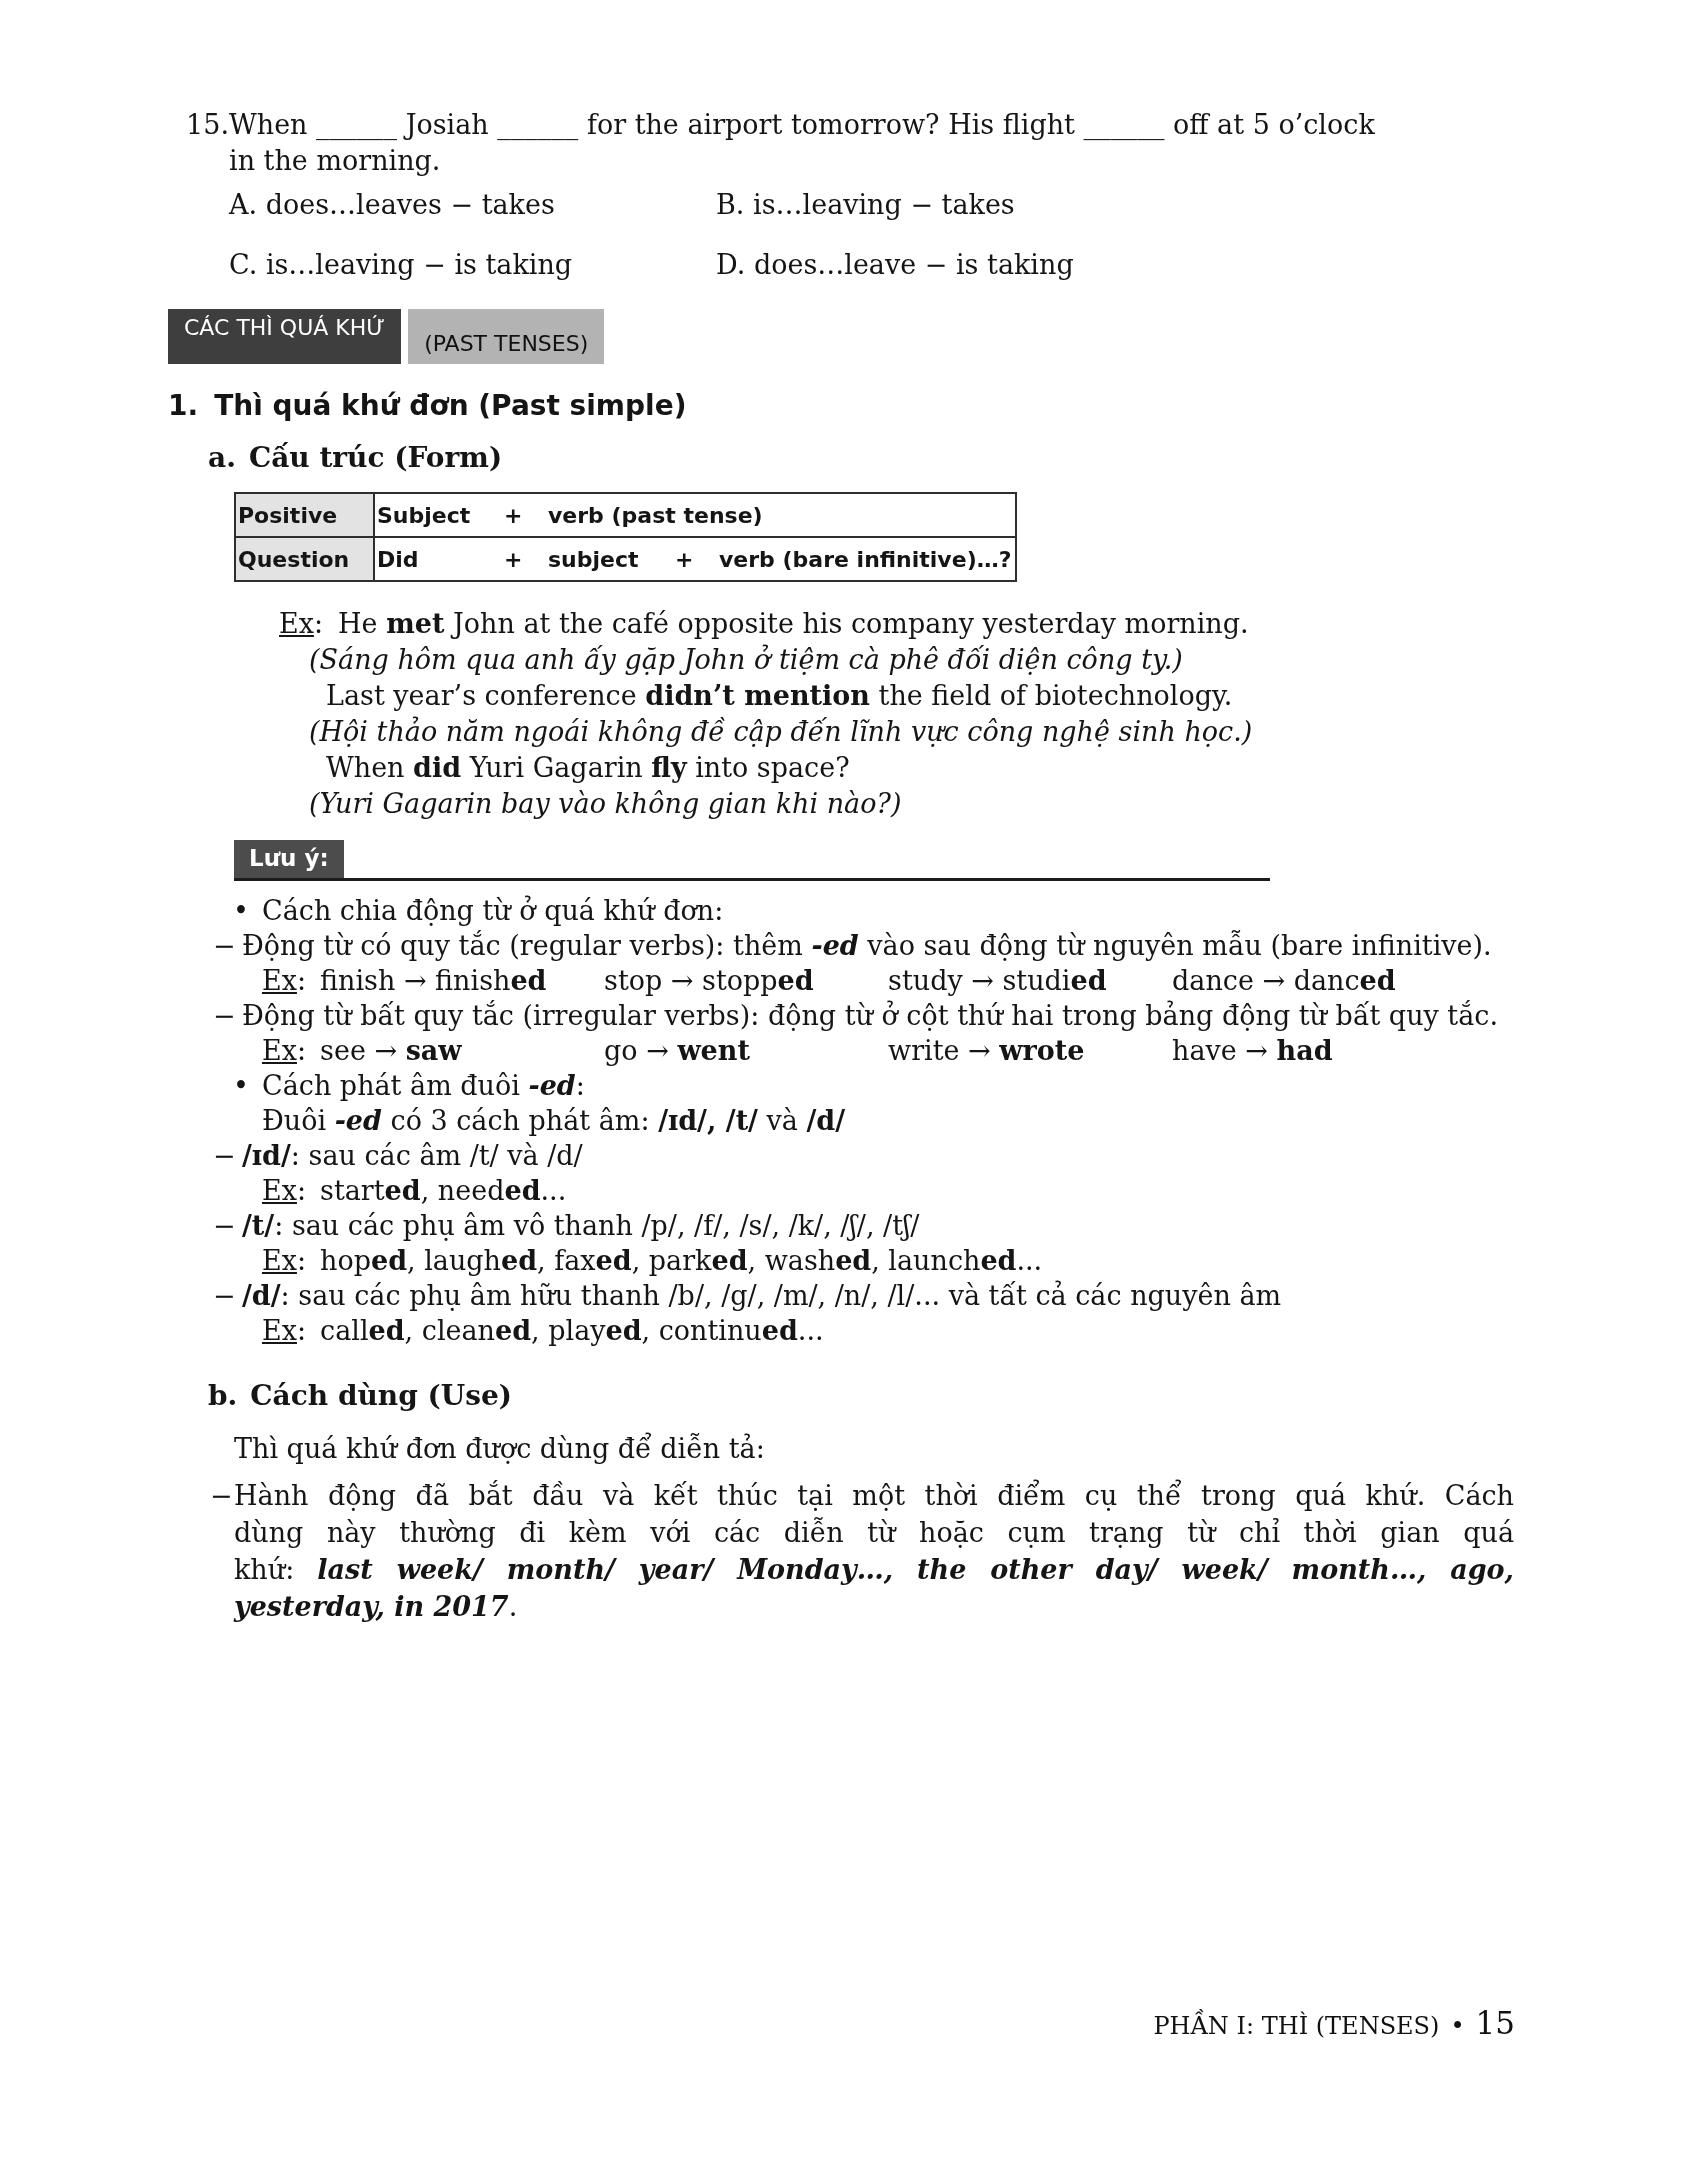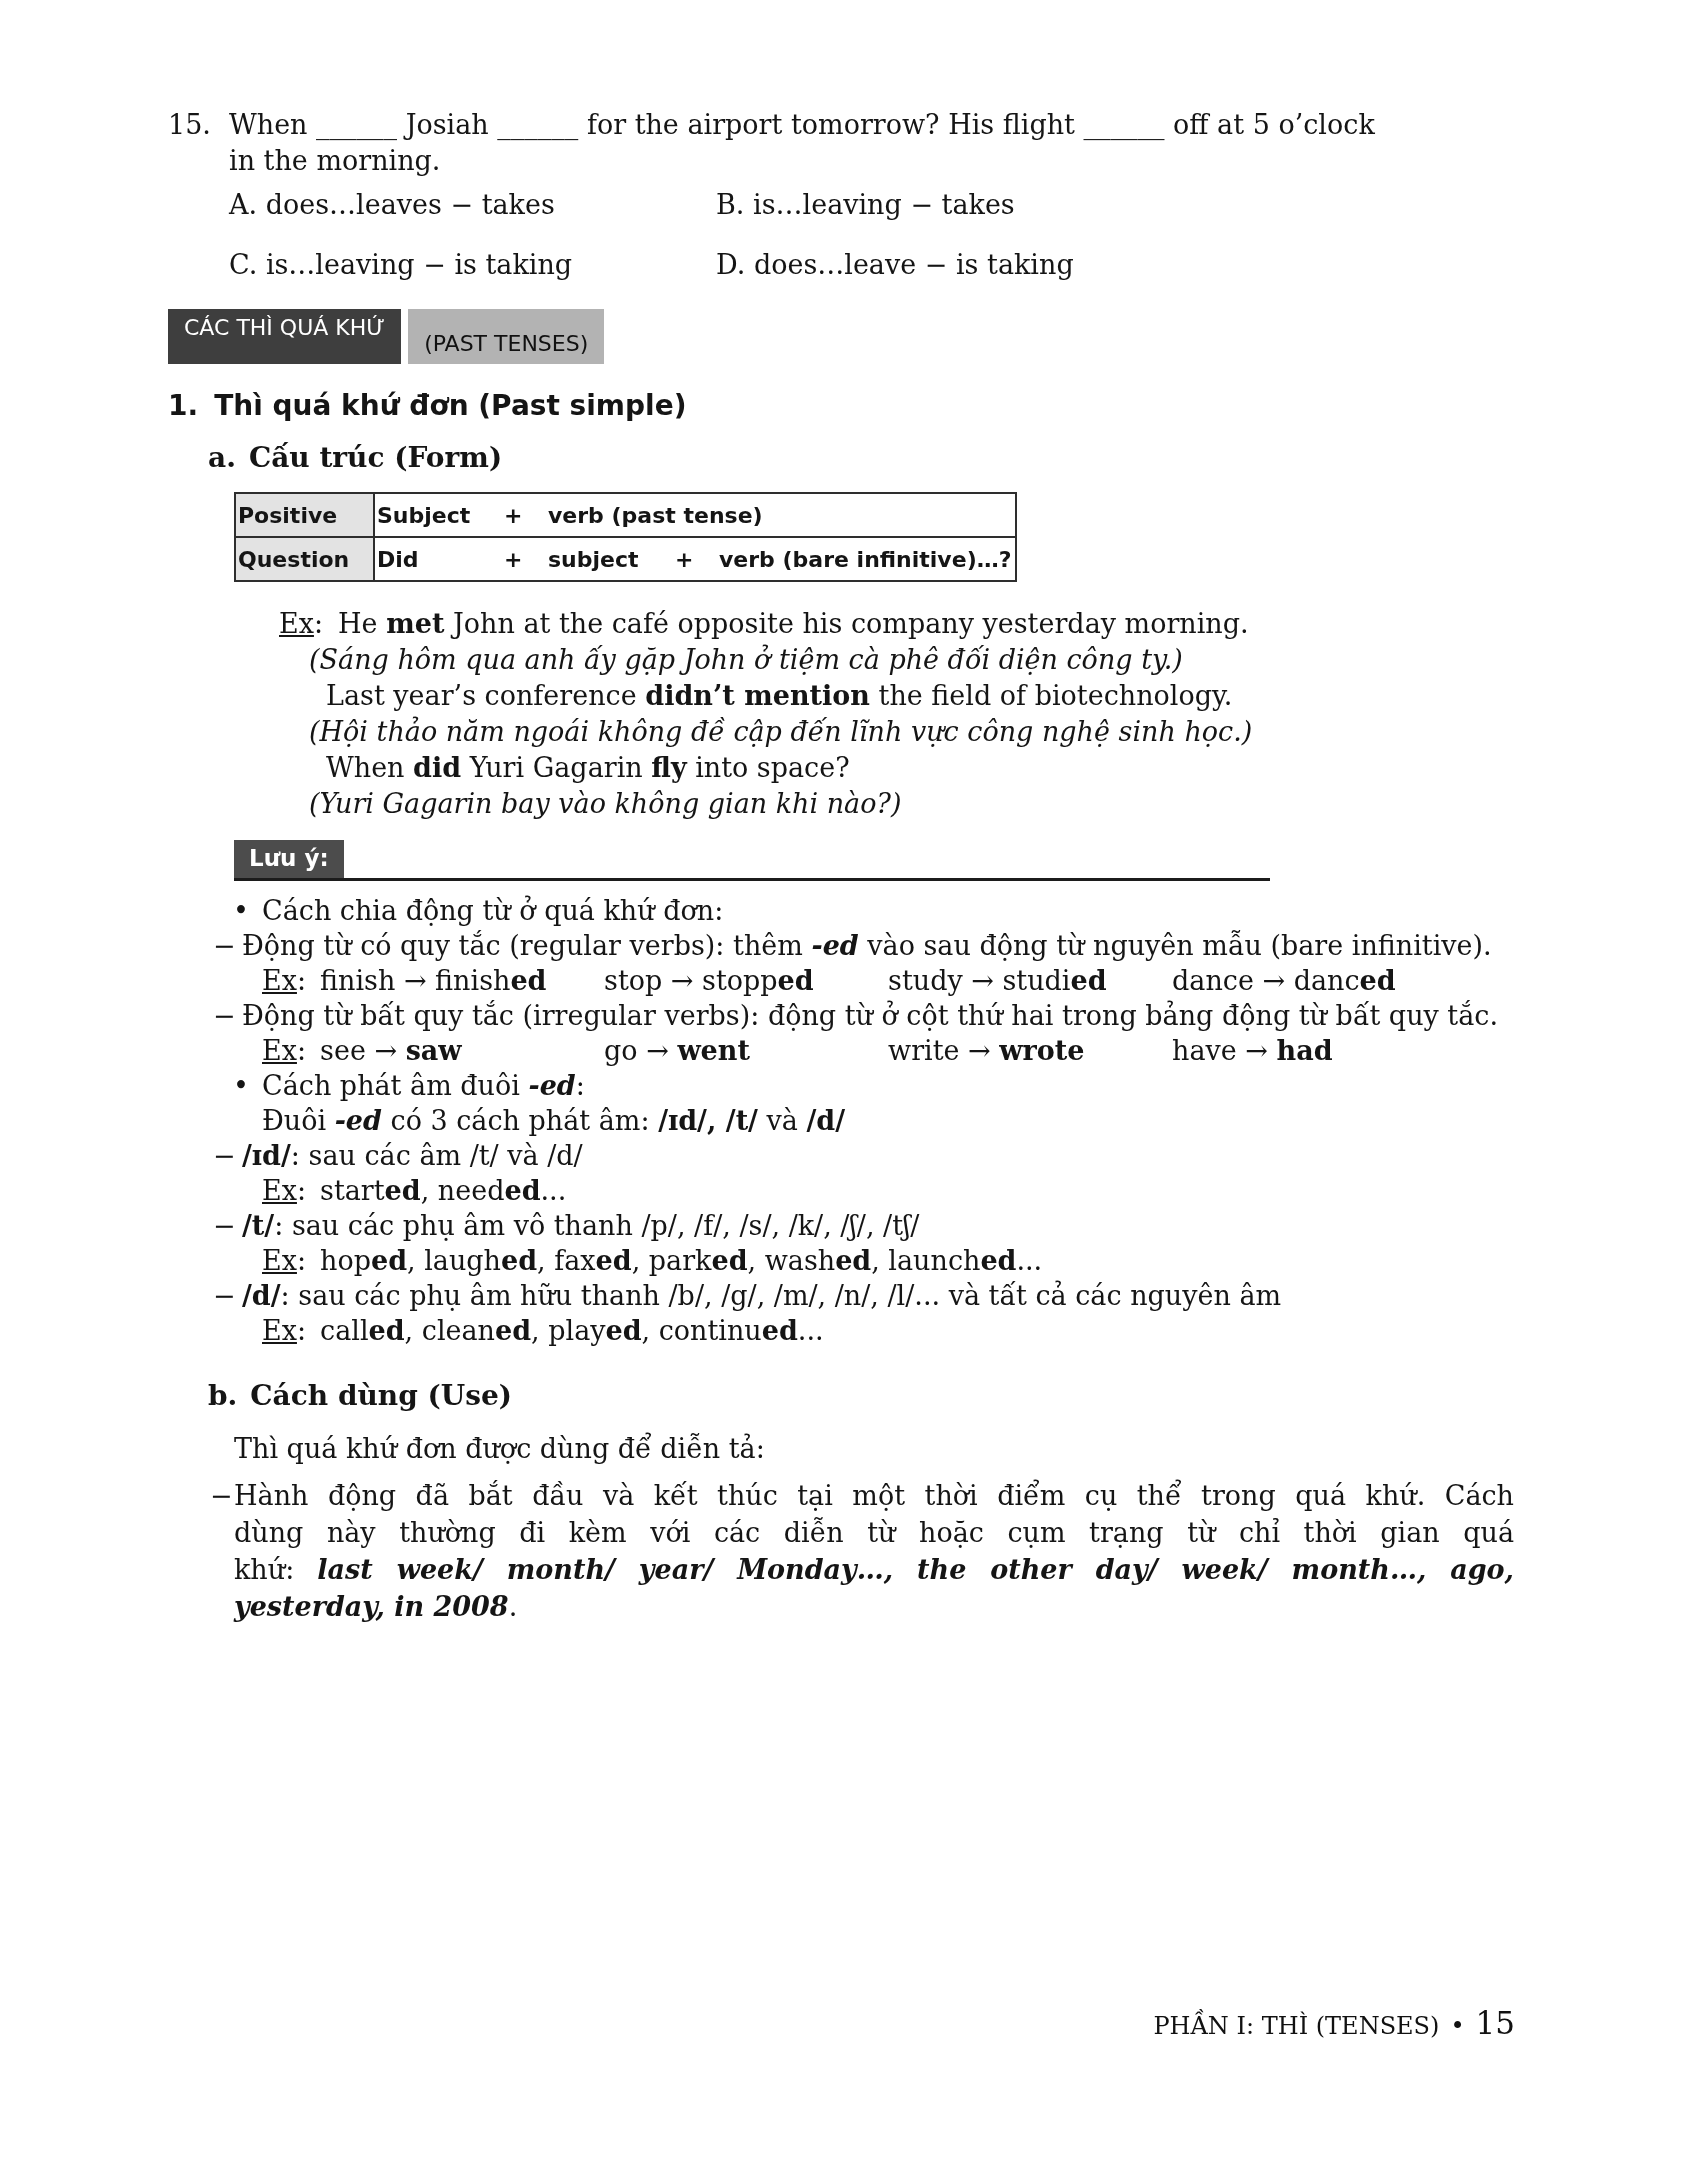--- a/index.html
+++ b/index.html
@@ -6,21 +6,21 @@
   html, body { background:#ffffff; }
   body {
     width:1683px; height:2178px; position:relative; overflow:hidden;
     font-family:"DejaVu Serif","Liberation Serif",serif;
     color:#151515; font-size:27px;
   }
   .content { position:absolute; left:168px; top:107px; width:1346px; }
 
   
   .q-line1 { display:flex; line-height:36px; }
-  .q-num { width:61px; flex:none; }
+  .q-num { width:61px; flex:none;text-align:right; }
   .q-line2 { margin-left:61px; line-height:36px; }
   .q-options { margin:8px 0 0 61px; display:grid; grid-template-columns:487px 1fr; row-gap:24px; line-height:36px; }
 
   
   .banner-row { display:flex; justify-content:flex-start; gap:7px; margin:26px 0 24px;
     font-family:"DejaVu Sans","Liberation Sans",sans-serif; font-weight:normal; font-size:22px; }
   .banner-dark { background:#3e3e3e; color:#ffffff; padding:6px 16px 8px; }
   .banner-light { background:#b3b3b3; color:#111111; padding:22px 16px 8px; }
 
   
@@ -220,21 +220,21 @@
   <div class="sub use-h">
     <span>b.</span>
     <span>Cách dùng (Use)</span>
   </div>
   <div class="use-intro">Thì quá khứ đơn được dùng để diễn tả:</div>
   <div class="use-para">
     <span class="marker">−</span>
     <div class="jline">Hành động đã bắt đầu và kết thúc tại một thời điểm cụ thể trong quá khứ. Cách</div>
     <div class="jline">dùng này thường đi kèm với các diễn từ hoặc cụm trạng từ chỉ thời gian quá</div>
     <div class="jline">khứ: <b><i>last week/ month/ year/ Monday…, the other day/ week/ month…, ago,</i></b></div>
-    <div class="jlast"><b><i>yesterday, in 2008</i></b>.</div>
+    <div class="jlast"><b><i>yesterday, in 2017</i></b>.</div>
   </div>
 
 </main>
 
 <footer class="footer">
   <span>PHẦN I: THÌ (TENSES)</span>
   <span>•</span>
   <span class="f-num">15</span>
 </footer>
 

